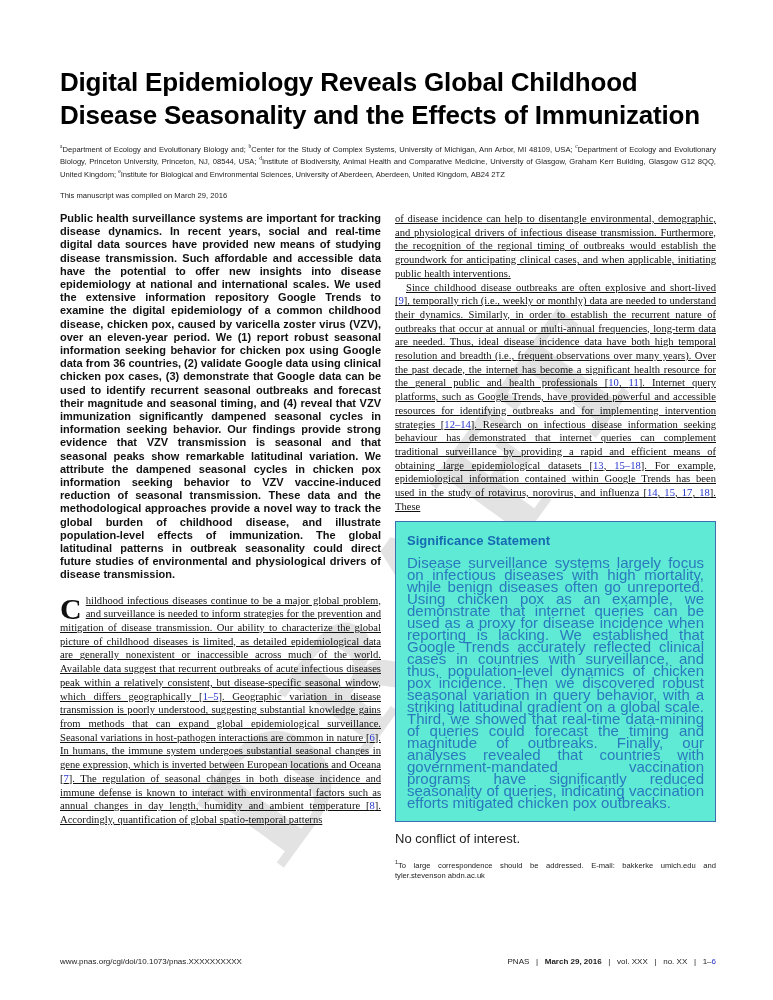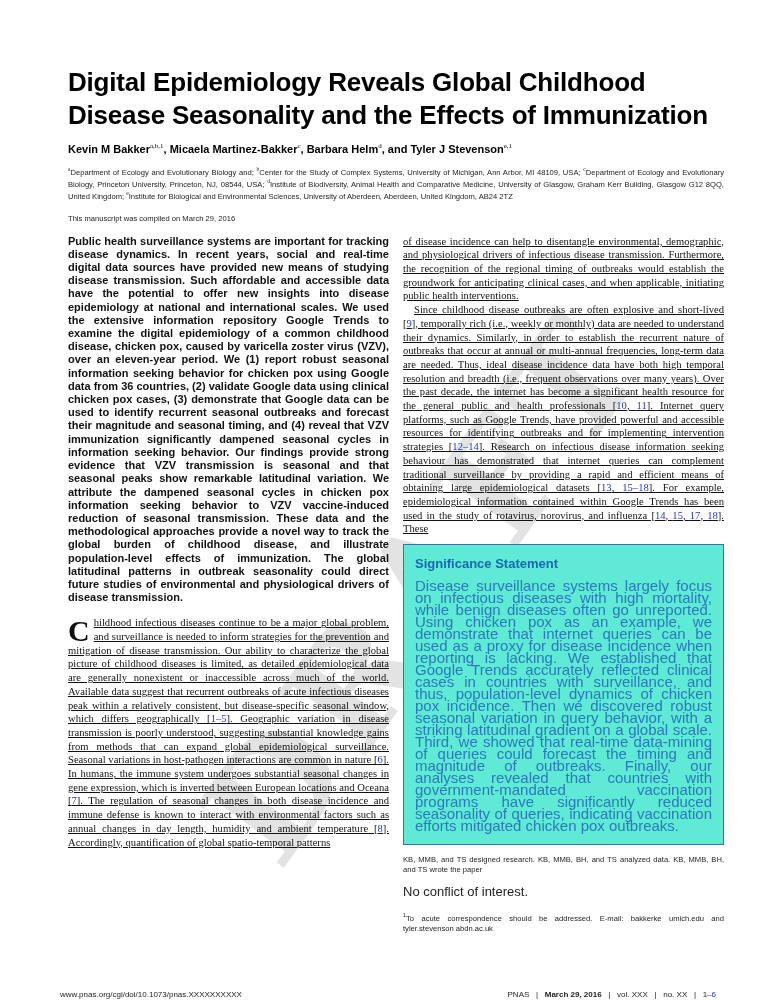--- a/index.html
+++ b/index.html
@@ -18,21 +18,21 @@
     transform:rotate(-54deg);
     font-family:"DejaVu Serif",serif;
     font-weight:bold;
     font-size:148px;
     letter-spacing:10px;
     color:rgba(60,60,60,0.14);
     z-index:0;
     pointer-events:none;
     user-select:none;
   }
-  .content{position:absolute;top:66px;left:68px;width:656px;z-index:1;}
+  .content{position:absolute;top:66px;left:60px;width:656px;z-index:1;}
   .title{
     font-size:26px;line-height:33px;font-weight:bold;
     letter-spacing:-0.2px;margin:0 0 10px 0;color:#000;
   }
   .authors{font-size:11px;font-weight:bold;margin:2px 0 10px 0;color:#000;}
   .authors sup{font-weight:normal;font-size:7px;font-family:"Liberation Serif",serif;}
   .affiliations{font-size:7.6px;line-height:9.8px;color:#222;margin-bottom:12px;text-align:justify;}
   .affiliations sup{font-size:5.5px;font-family:"Liberation Serif",serif;}
   .compiled{font-size:7.6px;color:#222;margin-bottom:12px;}
   .cols{display:flex;gap:14px;}
@@ -73,40 +73,39 @@
   }
   .sigbody{
     font-size:15px;line-height:12px;
     color:#2b79bd;text-align:justify;
   }
   .notes{font-size:7.6px;line-height:10px;color:#222;margin-top:10px;text-align:justify;}
   .conflict{font-size:13px;color:#222;margin-top:9px;}
   .correspond{font-size:7.6px;line-height:10px;color:#222;margin-top:11px;text-align:justify;}
   .correspond sup{font-size:5.5px;}
   .footer{
-    position:absolute;top:990px;left:60px;width:656px;
+    position:absolute;top:957px;left:60px;width:656px;
     display:flex;justify-content:space-between;align-items:baseline;
     font-size:8px;color:#222;z-index:1;
   }
   .footer-right{white-space:pre;padding-left:11px;}
   .bold{font-weight:bold;}
   sup{vertical-align:super;}
 </style>
 </head>
 <body>
 
 <div class="page">
 
   <div class="watermark">DRAFT</div>
 
   <div class="content">
 
     <h1 class="title">Digital Epidemiology Reveals Global Childhood Disease Seasonality and the Effects of Immunization</h1>
 
-    <div class="authors"><span>Kevin M Bakker</span><sup>a,b,1</sup><span>, Micaela Martinez-Bakker</span><sup>c</sup><span>, Barbara Helm</span><sup>d</sup><span>, and Tyler J Stevenson</span><sup>e,1</sup></div>
 
     <div class="affiliations"><sup>a</sup><span>Department of Ecology and Evolutionary Biology and; </span><sup>b</sup><span>Center for the Study of Complex Systems, University of Michigan, Ann Arbor, MI 48109, USA; </span><sup>c</sup><span>Department of Ecology and Evolutionary Biology, Princeton University, Princeton, NJ, 08544, USA; </span><sup>d</sup><span>Institute of Biodiversity, Animal Health and Comparative Medicine, University of Glasgow, Graham Kerr Building, Glasgow G12 8QQ, United Kingdom; </span><sup>e</sup><span>Institute for Biological and Environmental Sciences, University of Aberdeen, Aberdeen, United Kingdom, AB24 2TZ</span></div>
 
     <div class="compiled">This manuscript was compiled on March 29, 2016</div>
 
     <div class="cols">
 
       <div class="col">
         <div class="abstract">Public health surveillance systems are important for tracking disease dynamics. In recent years, social and real-time digital data sources have provided new means of studying disease transmission. Such affordable and accessible data have the potential to offer new insights into disease epidemiology at national and international scales. We used the extensive information repository Google Trends to examine the digital epidemiology of a common childhood disease, chicken pox, caused by varicella zoster virus (VZV), over an eleven-year period. We (1) report robust seasonal information seeking behavior for chicken pox using Google data from 36 countries, (2) validate Google data using clinical chicken pox cases, (3) demonstrate that Google data can be used to identify recurrent seasonal outbreaks and forecast their magnitude and seasonal timing, and (4) reveal that VZV immunization significantly dampened seasonal cycles in information seeking behavior. Our findings provide strong evidence that VZV transmission is seasonal and that seasonal peaks show remarkable latitudinal variation. We attribute the dampened seasonal cycles in chicken pox information seeking behavior to VZV vaccine-induced reduction of seasonal transmission. These data and the methodological approaches provide a novel way to track the global burden of childhood disease, and illustrate population-level effects of immunization. The global latitudinal patterns in outbreak seasonality could direct future studies of environmental and physiological drivers of disease transmission.</div>
         <div class="bodytext">
@@ -116,23 +115,22 @@
 
       <div class="col">
         <div class="bodytext"><span>of disease incidence can help to disentangle environmental, demographic, and physiological drivers of infectious disease transmission. Furthermore, the recognition of the regional timing of outbreaks would establish the groundwork for anticipating clinical cases, and when applicable, initiating public health interventions.</span></div>
         <div class="bodytext para-indent"><span>Since childhood disease outbreaks are often explosive and short-lived [</span><span class="cite">9</span><span>], temporally rich (i.e., weekly or monthly) data are needed to understand their dynamics. Similarly, in order to establish the recurrent nature of outbreaks that occur at annual or multi-annual frequencies, long-term data are needed. Thus, ideal disease incidence data have both high temporal resolution and breadth (i.e., frequent observations over many years). Over the past decade, the internet has become a significant health resource for the general public and health professionals [</span><span class="cite">10</span><span>, </span><span class="cite">11</span><span>]. Internet query platforms, such as Google Trends, have provided powerful and accessible resources for identifying outbreaks and for implementing intervention strategies [</span><span class="cite">12–14</span><span>]. Research on infectious disease information seeking behaviour has demonstrated that internet queries can complement traditional surveillance by providing a rapid and efficient means of obtaining large epidemiological datasets [</span><span class="cite">13</span><span>, </span><span class="cite">15–18</span><span>]. For example, epidemiological information contained within Google Trends has been used in the study of rotavirus, norovirus, and influenza [</span><span class="cite">14</span><span>, </span><span class="cite">15</span><span>, </span><span class="cite">17</span><span>, </span><span class="cite">18</span><span>]. These</span></div>
 
         <div class="sigbox">
           <div class="sigtitle">Significance Statement</div>
           <div class="sigbody">Disease surveillance systems largely focus on infectious diseases with high mortality, while benign diseases often go unreported. Using chicken pox as an example, we demonstrate that internet queries can be used as a proxy for disease incidence when reporting is lacking. We established that Google Trends accurately reflected clinical cases in countries with surveillance, and thus, population-level dynamics of chicken pox incidence. Then we discovered robust seasonal variation in query behavior, with a striking latitudinal gradient on a global scale. Third, we showed that real-time data-mining of queries could forecast the timing and magnitude of outbreaks. Finally, our analyses revealed that countries with government-mandated vaccination programs have significantly reduced seasonality of queries, indicating vaccination efforts mitigated chicken pox outbreaks.</div>
         </div>
 
-        <div class="notes">KB, MMB, and TS designed research. KB, MMB, BH, and TS analyzed data. KB, MMB, BH, and TS wrote the paper</div>
         <div class="conflict">No conflict of interest.</div>
-        <div class="correspond"><sup>1</sup><span>To acute correspondence should be addressed. E-mail: bakkerke umich.edu and tyler.stevenson abdn.ac.uk</span></div>
+        <div class="correspond"><sup>1</sup><span>To large correspondence should be addressed. E-mail: bakkerke umich.edu and tyler.stevenson abdn.ac.uk</span></div>
       </div>
 
     </div>
   </div>
 
   <div class="footer">
     <span class="footer-left">www.pnas.org/cgi/doi/10.1073/pnas.XXXXXXXXXX</span>
     <span class="footer-right"><span>PNAS</span><span>   |   </span><span class="bold">March 29, 2016</span><span>   |   </span><span>vol. XXX</span><span>   |   </span><span>no. XX</span><span>   |   </span><span>1–</span><span class="cite">6</span></span>
   </div>
 

